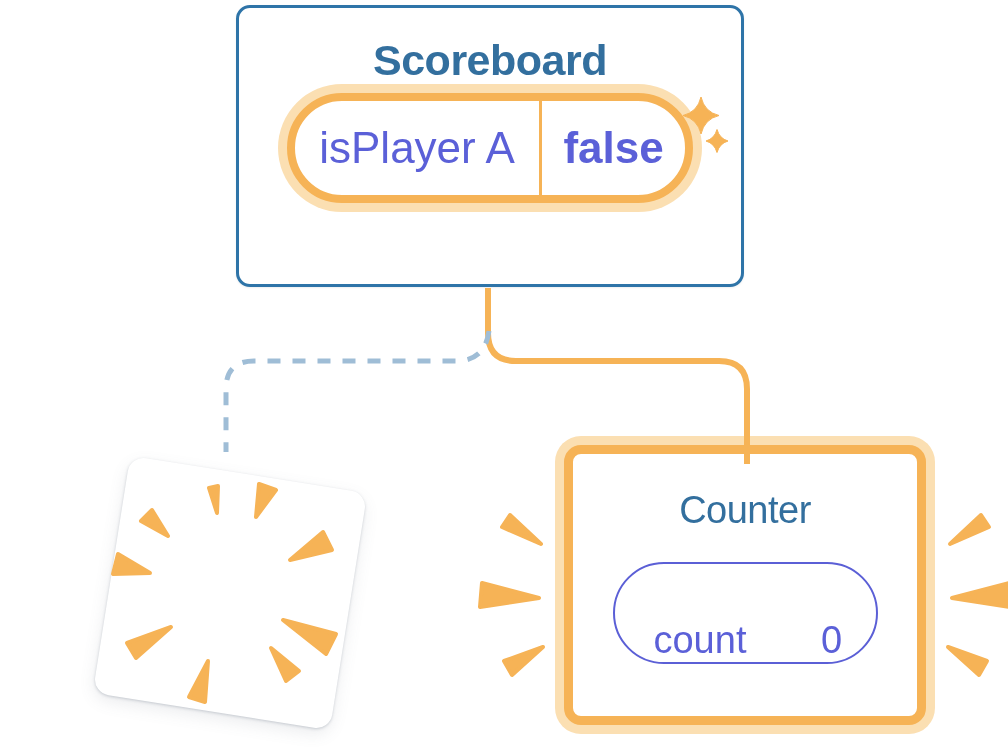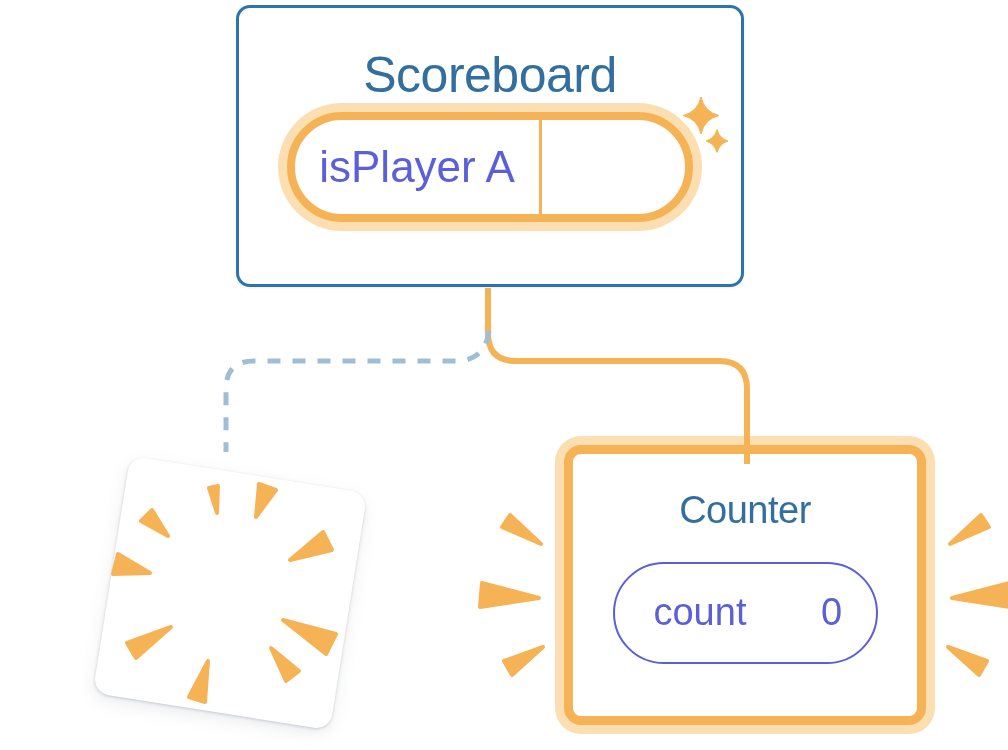--- a/index.html
+++ b/index.html
@@ -14,21 +14,21 @@
     left:236px;top:5px;width:508px;height:282px;
     border:3px solid var(--card-border-blue,#2e74a8);
     border-radius:14px;
     display:flex;flex-direction:column;align-items:center;
     box-shadow:0 1px 2px rgba(70,90,110,.10);
   }
   .card-title{
     color:var(--title-blue,#336f9e);
     font-weight:400;letter-spacing:-0.5px;line-height:1.1;
   }
-  .scoreboard-card .card-title{margin-top:40px;font-size:50px;}
+  .scoreboard-card .card-title{margin-top:29px;font-size:43px;font-weight:bold;}
   
   .pill-highlight{
     width:424px;height:128px;box-sizing:border-box;
     background:var(--highlight-glow,#fbdfb2);
     border-radius:64px;padding:9px;
   }
   .pill-highlight .pill-inner{
     width:100%;height:100%;box-sizing:border-box;
     border:8px solid var(--highlight-orange,#f6b356);
     border-radius:55px;background:#fff;
@@ -51,21 +51,21 @@
     width:100%;height:100%;box-sizing:border-box;
     border:9px solid var(--highlight-orange,#f6b356);
     border-radius:17px;background:#fff;
     display:flex;flex-direction:column;align-items:center;
   }
   .counter-inner .card-title{margin-top:36px;font-size:38px;}
   .pill-plain{
     margin-top:30px;width:265px;height:102px;box-sizing:border-box;
     border:2px solid var(--pill-purple-border,#5b5fd6);
     border-radius:51px;background:#fff;
-    display:flex;align-items:center;overflow:hidden;
+    display:flex;align-items:flex-end;overflow:hidden;
   }
   .pill-plain .pill-cell{font-size:38px;}
   .pill-plain .cell-key{width:65.5%;}
   .pill-plain .cell-value{flex:1;}
   .pill-plain .pill-divider{width:2px;background:var(--pill-purple-border,#5b5fd6);}
   
   .destroyed-card{
     left:110px;top:473px;width:240px;height:240px;
     border-radius:16px;transform:rotate(9deg);
     box-shadow:0 1px 3px rgba(95,110,125,.30),0 6px 16px rgba(95,110,125,.12);
@@ -89,20 +89,21 @@
 <body>
 
 <div class="canvas">
 
   <div class="card scoreboard-card">
     <div class="card-title">Scoreboard</div>
     <div class="pill-highlight">
       <div class="pill-inner">
         <div class="pill-cell cell-key">isPlayer A</div>
         <div class="pill-divider"></div>
+        <div class="pill-cell cell-value">false</div>
       </div>
     </div>
   </div>
 
   <div class="card destroyed-card"></div>
 
   <div class="card counter-card">
     <div class="counter-inner">
       <div class="card-title">Counter</div>
       <div class="pill-plain">

